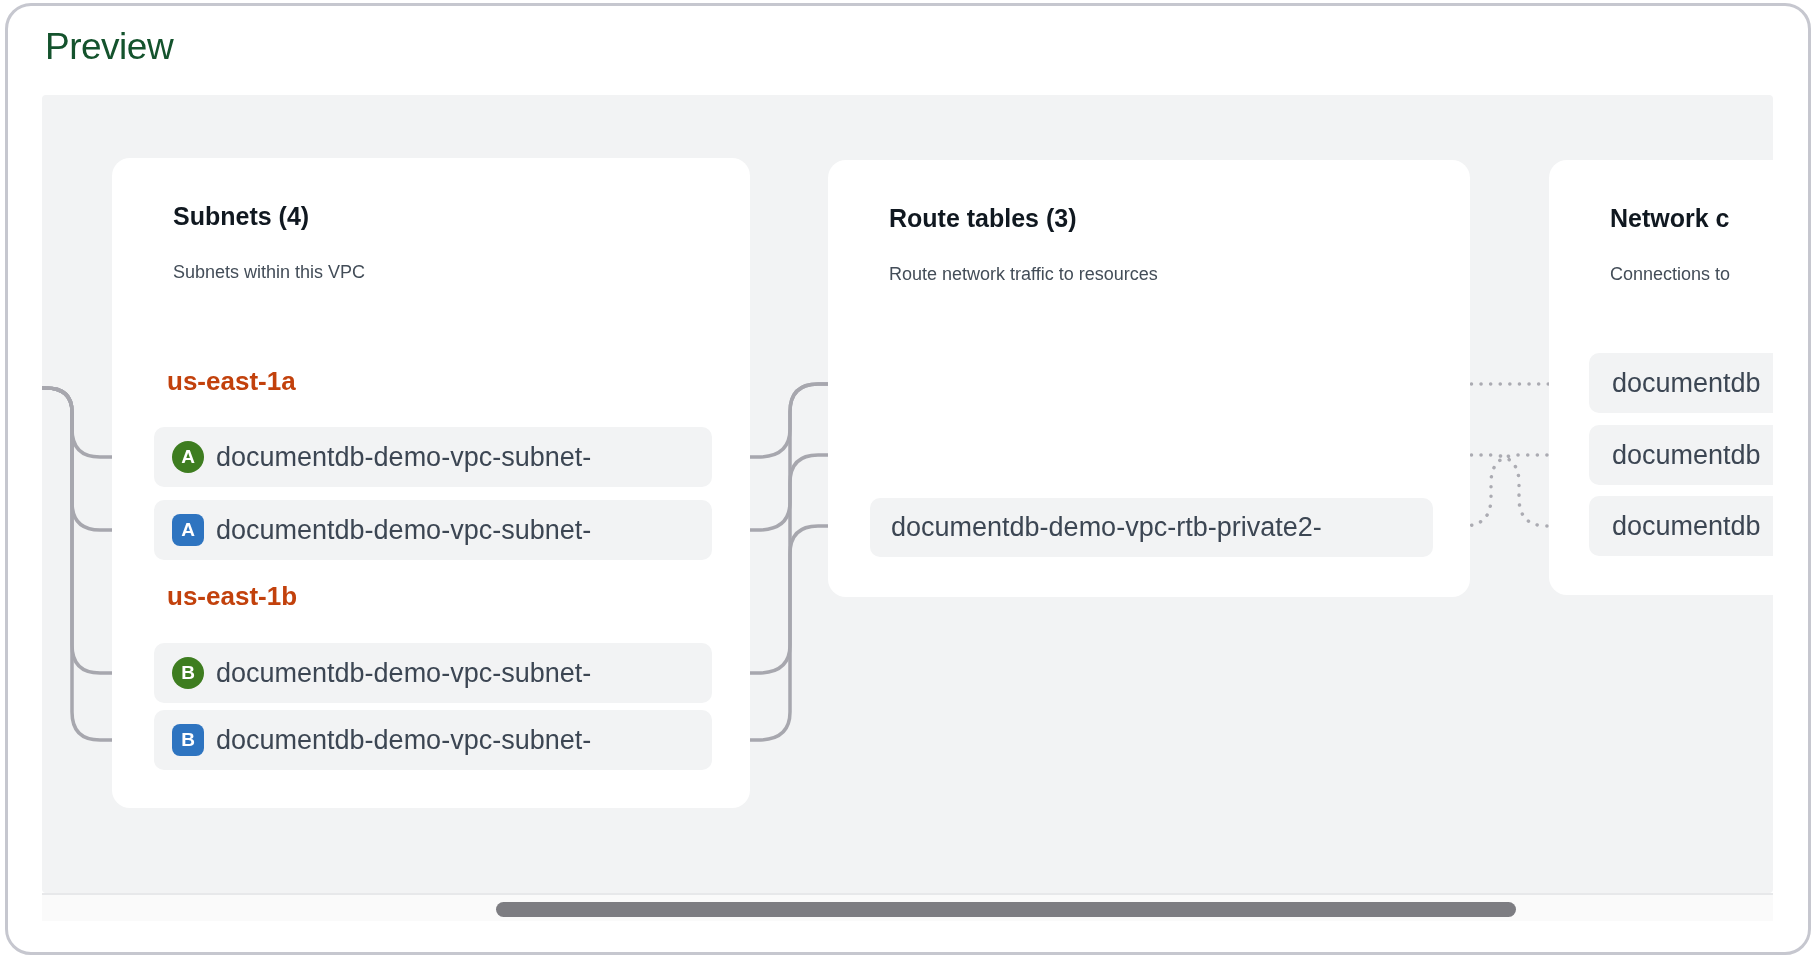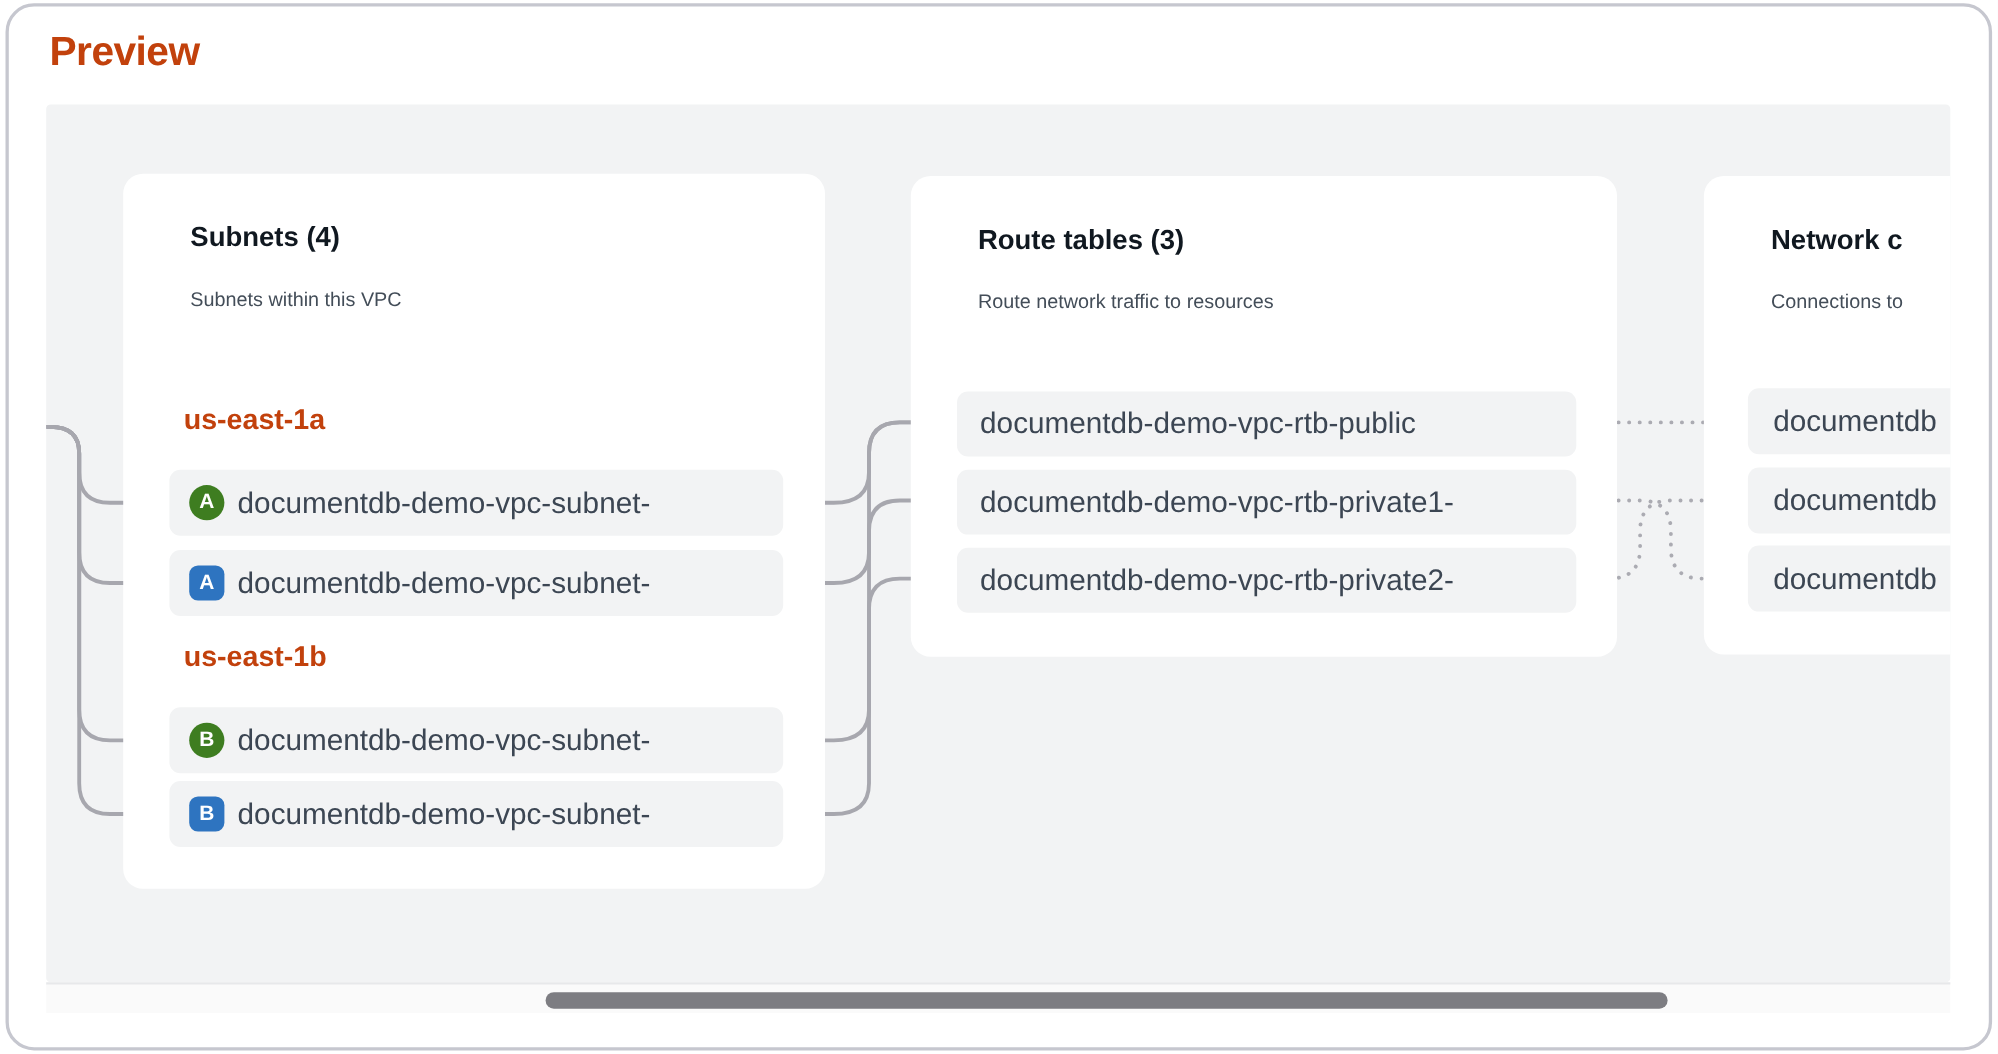--- a/index.html
+++ b/index.html
@@ -8,21 +8,21 @@
     font-family:"Liberation Sans","DejaVu Sans",sans-serif;
     -webkit-font-smoothing:antialiased;
   }
   
   .page-frame{
     position:absolute;left:5px;top:3px;right:5px;bottom:3px;
     border:3px solid #c6c7cf;border-radius:26px;pointer-events:none;
   }
   .page-title{
     position:absolute;left:45px;top:26px;
-    font-size:37px;font-weight:700;color:#c2410c;letter-spacing:-0.5px;
+    font-size:37px;font-weight:400;color:#14532d;letter-spacing:-0.5px;
   }
   
   .panel{
     position:absolute;left:42px;top:95px;width:1731px;height:798px;
     background:#f2f3f4;border-radius:4px;overflow:hidden;
   }
   .connectors{position:absolute;left:0;top:0;width:1731px;height:798px;}
   .card{
     position:absolute;background:#ffffff;border-radius:18px;
   }
@@ -122,26 +122,20 @@
     <div class="pill subnet-pill" style="top:552px;">
       <span class="badge badge-private">B</span>
       <span>documentdb-demo-vpc-subnet-</span>
     </div>
   </div>
 
   <div class="card card-routes">
     <div class="card-title">Route tables (3)</div>
     <div class="card-subtitle">Route network traffic to resources</div>
 
-    <div class="pill route-pill" style="top:196px;">
-      <span>documentdb-demo-vpc-rtb-public</span>
-    </div>
-    <div class="pill route-pill" style="top:267px;">
-      <span>documentdb-demo-vpc-rtb-private1-</span>
-    </div>
     <div class="pill route-pill" style="top:338px;">
       <span>documentdb-demo-vpc-rtb-private2-</span>
     </div>
   </div>
 
   <div class="card card-network">
     <div class="card-title">Network c</div>
     <div class="card-subtitle">Connections to</div>
 
     <div class="pill net-pill" style="top:193px;">

